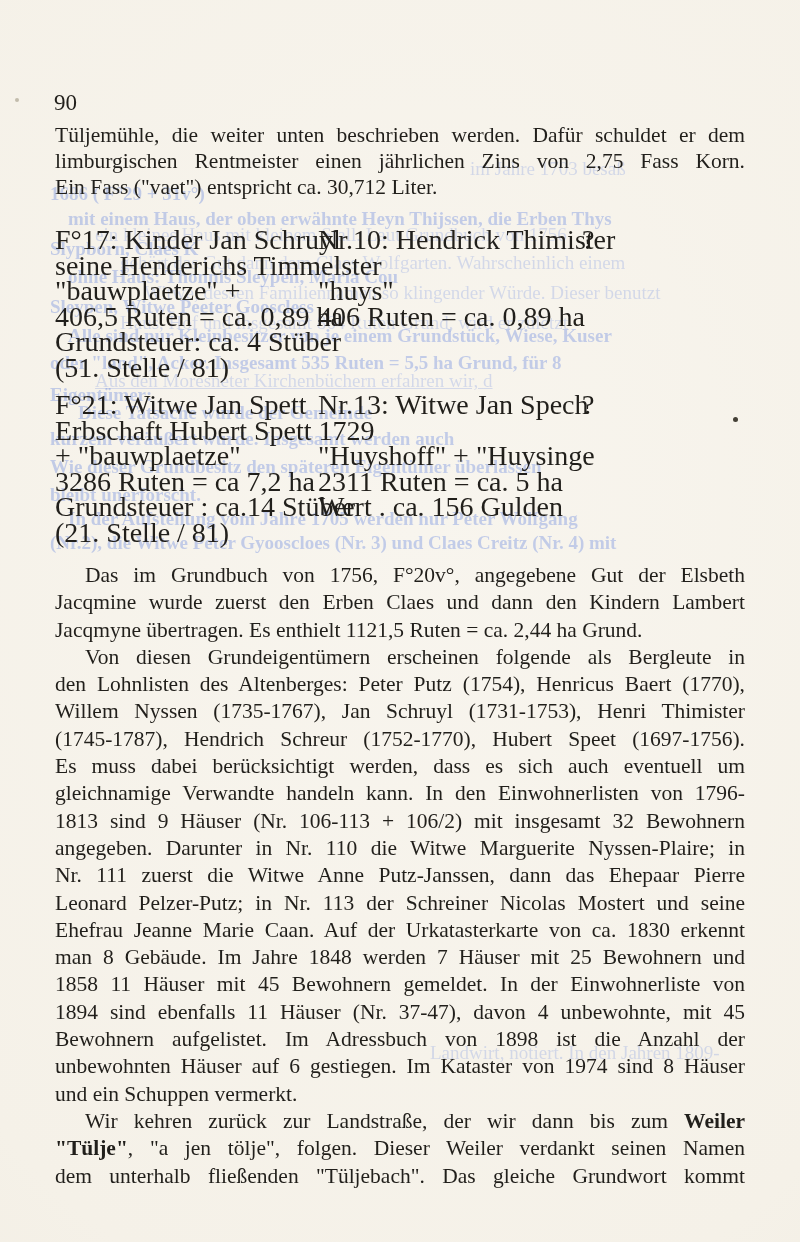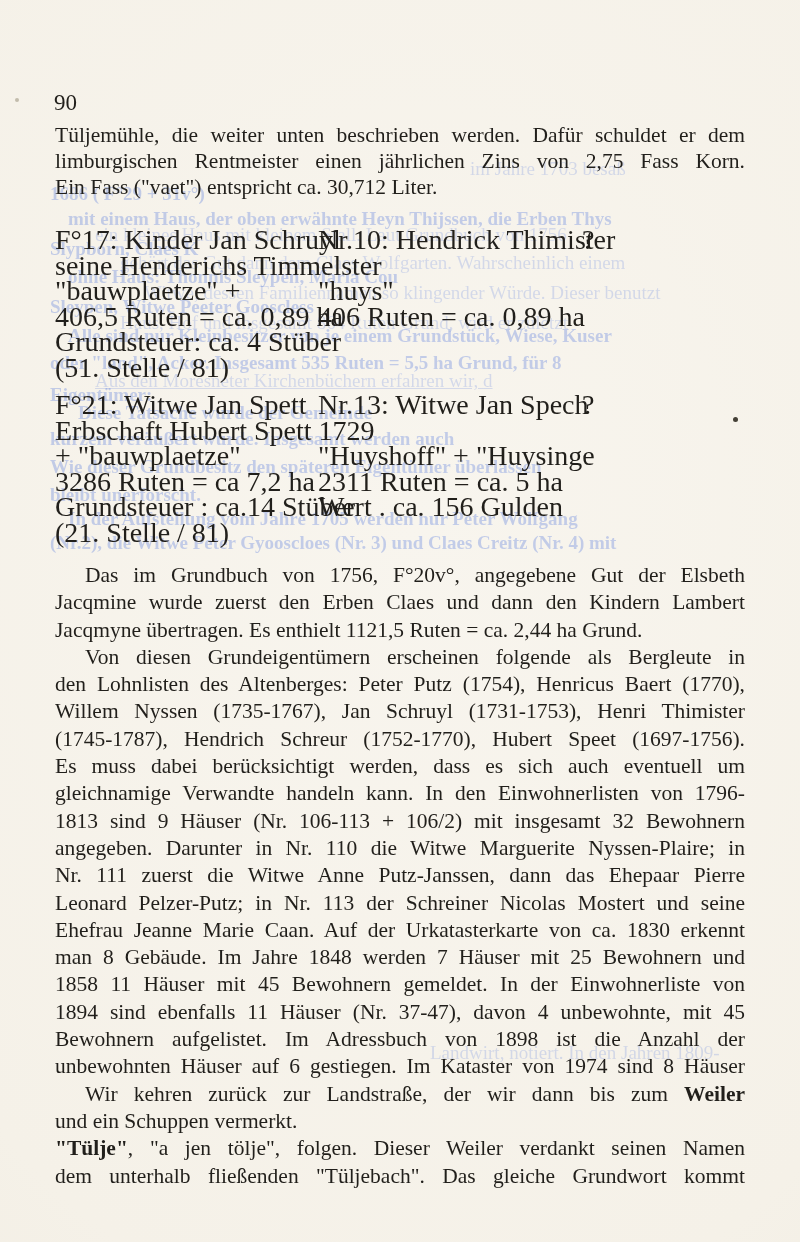--- a/index.html
+++ b/index.html
@@ -141,21 +141,21 @@
   <div class="ln just">1813 sind 9 Häuser (Nr. 106-113 + 106/2) mit insgesamt 32 Bewohnern</div>
   <div class="ln just">angegeben. Darunter in Nr. 110 die Witwe Marguerite Nyssen-Plaire; in</div>
   <div class="ln just">Nr. 111 zuerst die Witwe Anne Putz-Janssen, dann das Ehepaar Pierre</div>
   <div class="ln just">Leonard Pelzer-Putz; in Nr. 113 der Schreiner Nicolas Mostert und seine</div>
   <div class="ln just">Ehefrau Jeanne Marie Caan. Auf der Urkatasterkarte von ca. 1830 erkennt</div>
   <div class="ln just">man 8 Gebäude. Im Jahre 1848 werden 7 Häuser mit 25 Bewohnern und</div>
   <div class="ln just">1858 11 Häuser mit 45 Bewohnern gemeldet. In der Einwohnerliste von</div>
   <div class="ln just">1894 sind ebenfalls 11 Häuser (Nr. 37-47), davon 4 unbewohnte, mit 45</div>
   <div class="ln just">Bewohnern aufgelistet. Im Adressbuch von 1898 ist die Anzahl der</div>
   <div class="ln just">unbewohnten Häuser auf 6 gestiegen. Im Kataster von 1974 sind 8 Häuser</div>
+  <div class="ln">und ein Schuppen vermerkt.</div>
+
   <div class="ln just indent"><span>Wir kehren zurück zur Landstraße, der wir dann bis zum </span><span class="b">Weiler</span></div>
-
-  <div class="ln">und ein Schuppen vermerkt.</div>
   <div class="ln just"><span class="b">"Tülje"</span><span>, "a jen tölje", folgen. Dieser Weiler verdankt seinen Namen</span></div>
   <div class="ln just">dem unterhalb fließenden "Tüljebach". Das gleiche Grundwort kommt</div>
 </div>
 
 <div id="speck1" class="speck"></div>
 <div id="speck2" class="speck"></div>
 
 </body></html>

